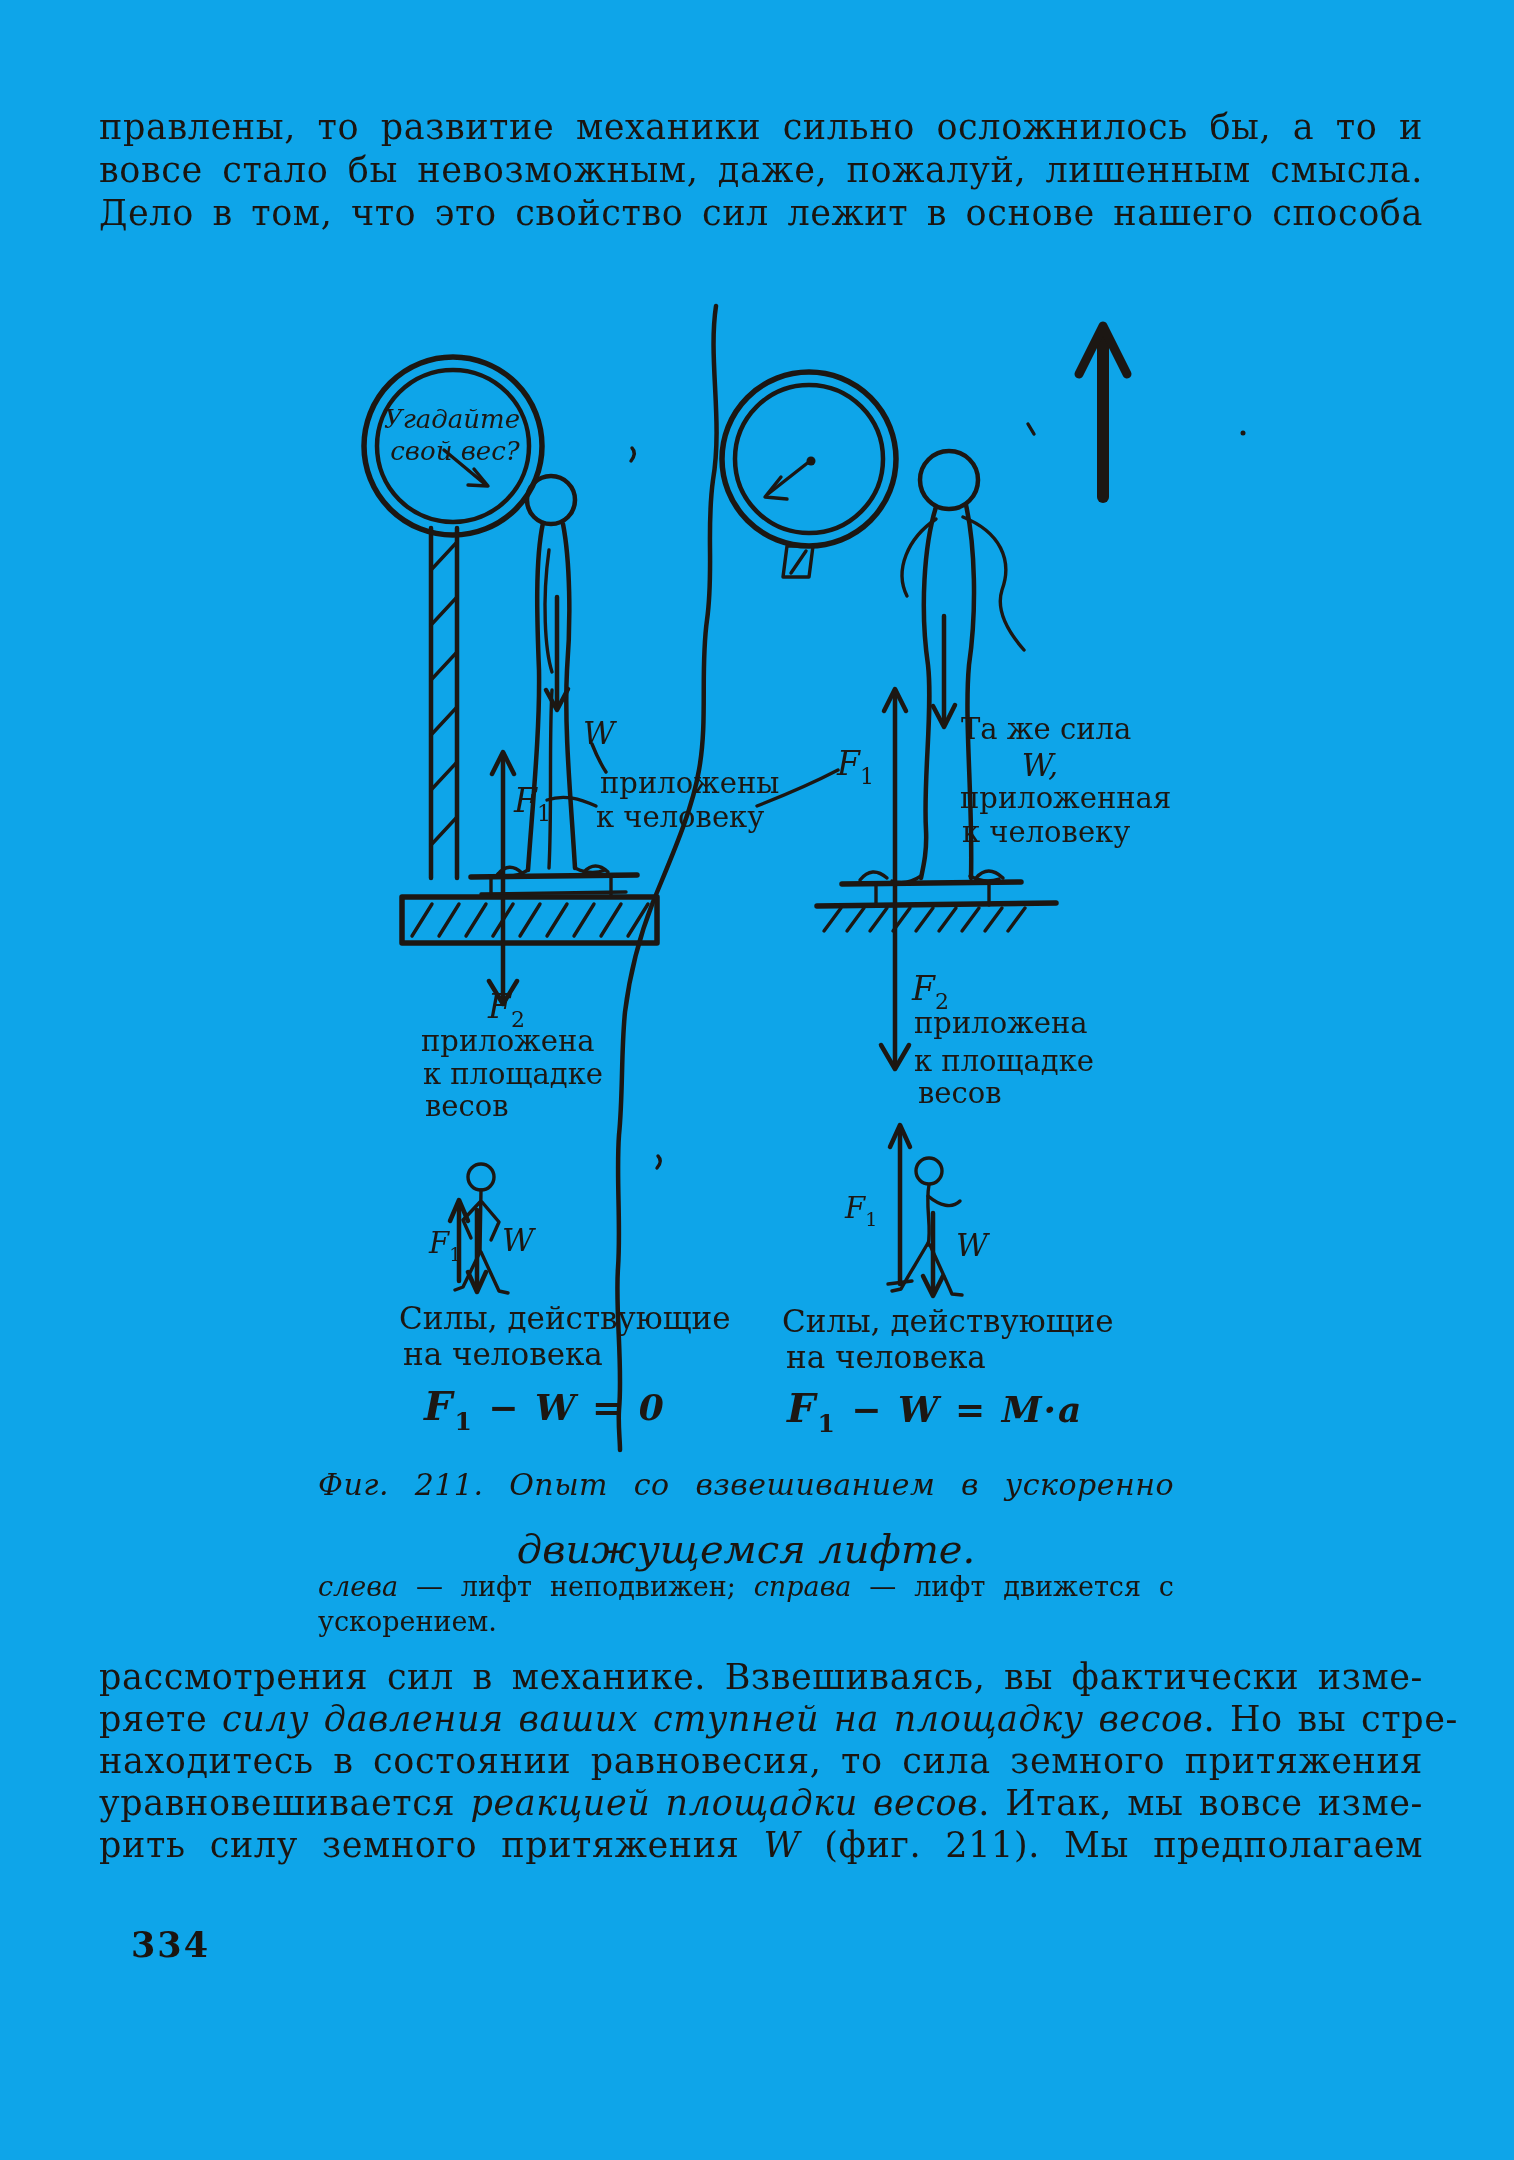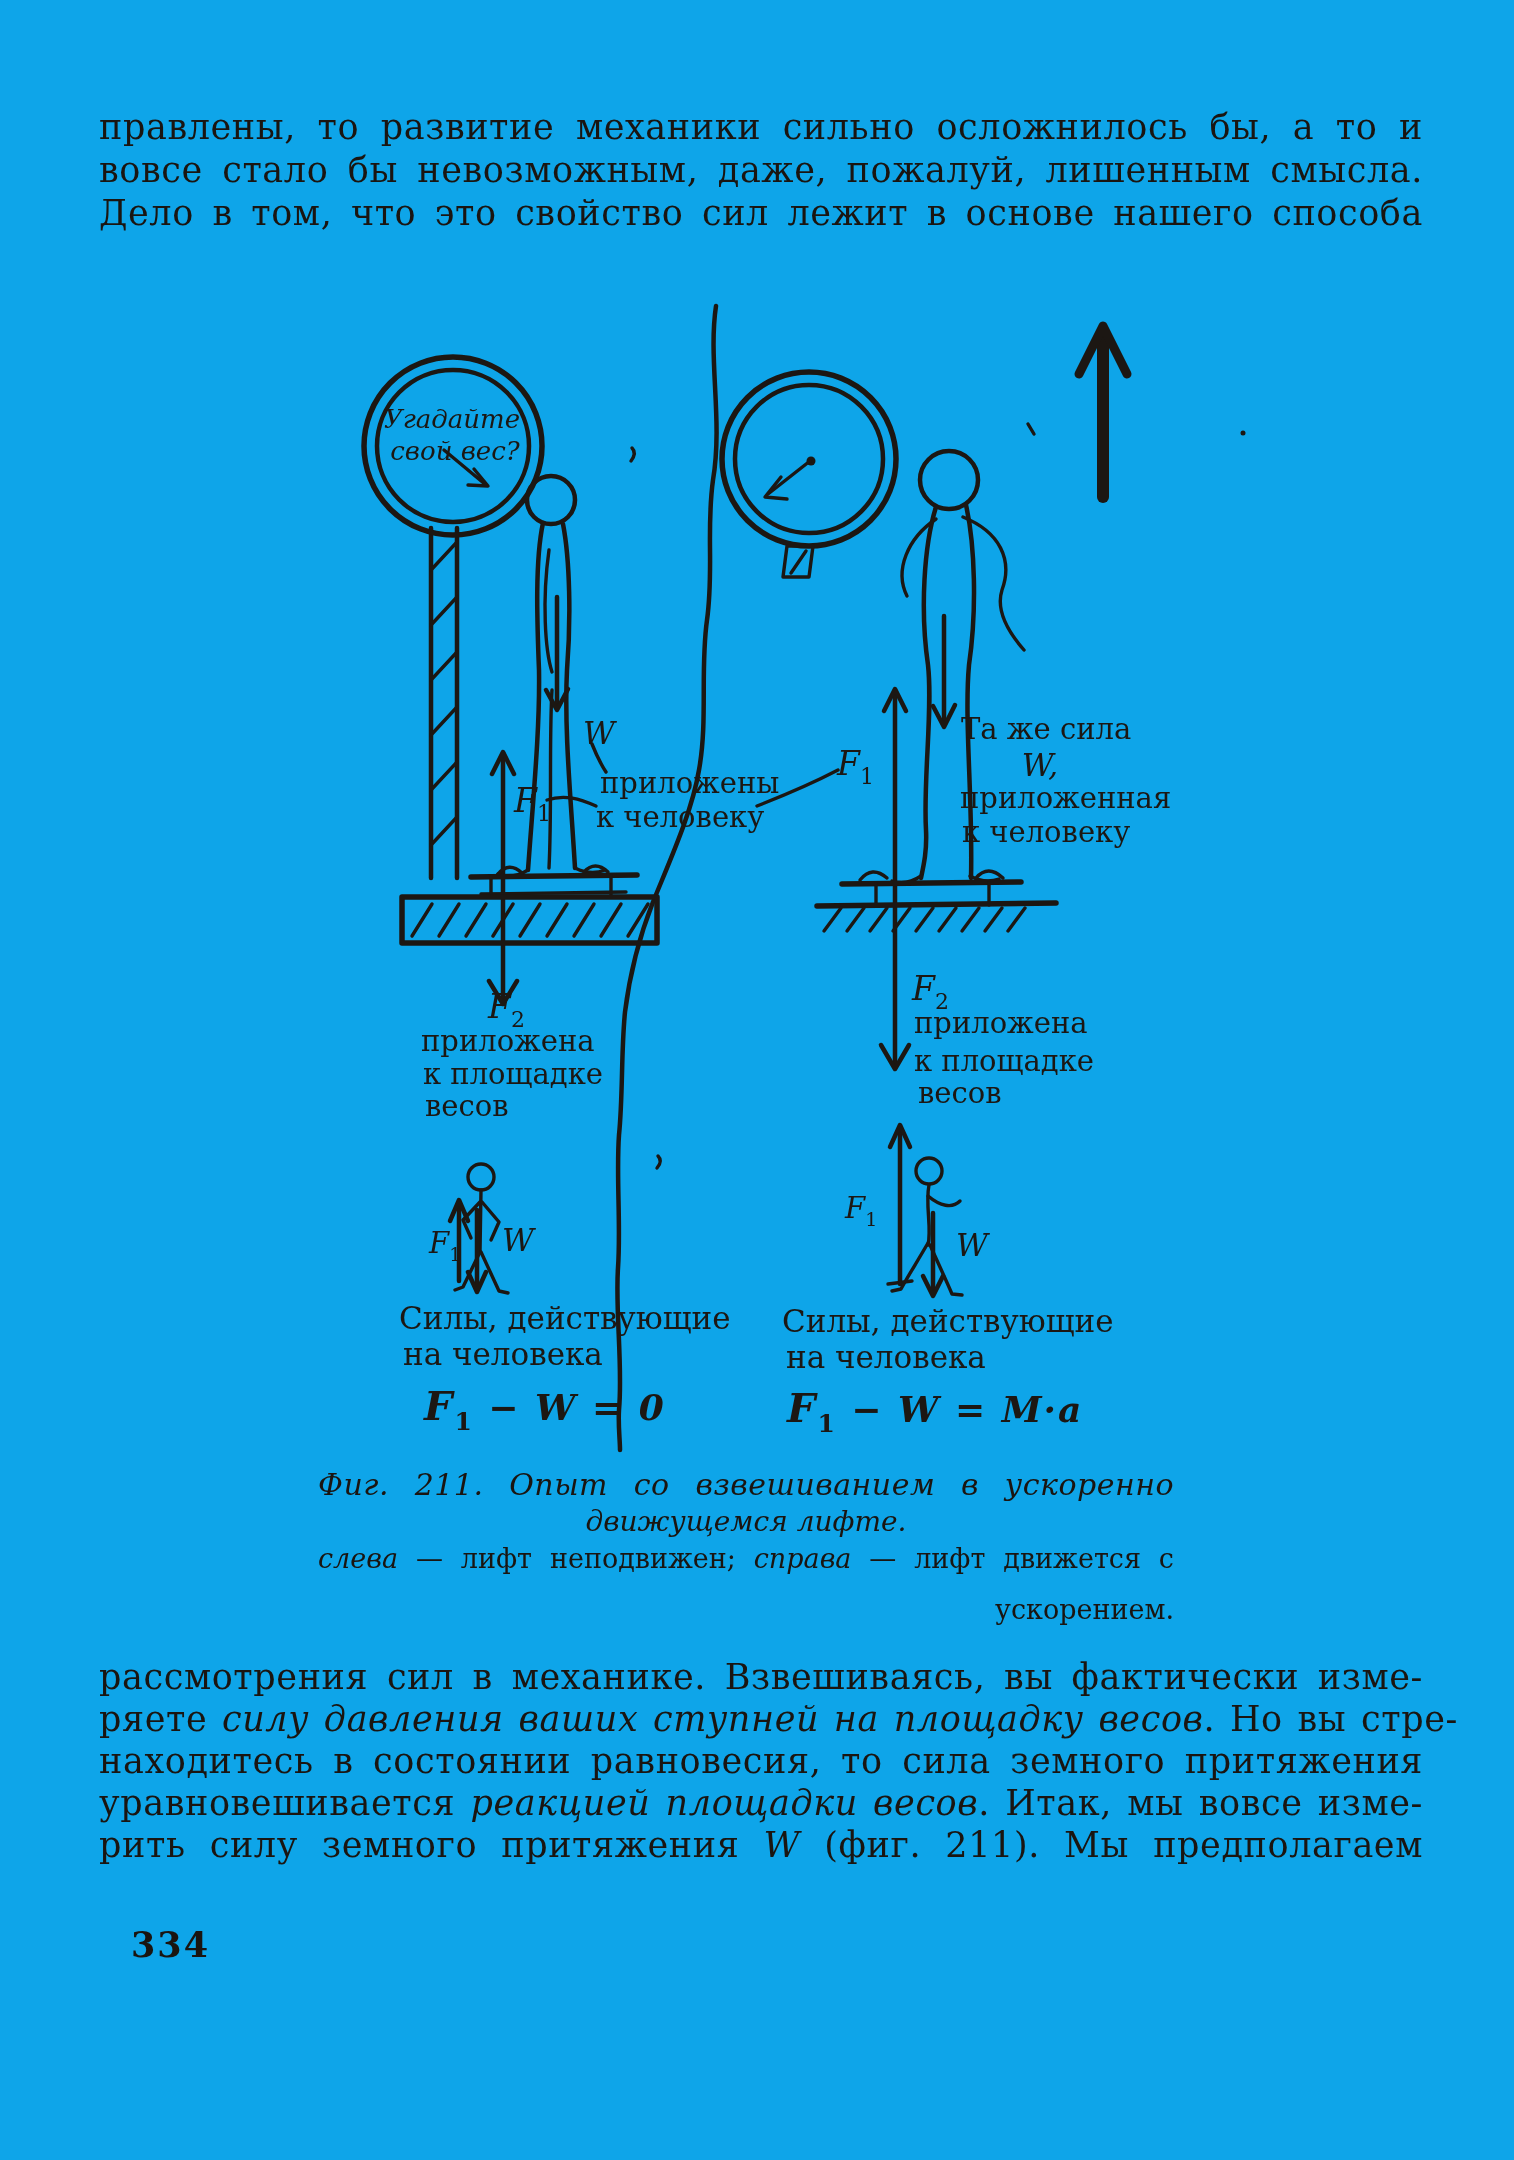--- a/index.html
+++ b/index.html
@@ -20,23 +20,23 @@
     word-spacing:3px;
     text-align:justify;
     text-align-last:justify;
     white-space:nowrap;
     color:#1a1511;
   }
   .tline .it{font-style:italic;}
   
   .caption{position:absolute;left:318px;top:1466px;width:856px;}
   .cap1{font-size:30px;font-style:italic;line-height:37px;text-align:justify;text-align-last:justify;letter-spacing:0.5px;}
-  .cap2{font-size:28px;font-style:italic;line-height:37px;text-align:center;}
+  .cap2{font-size:40px;font-style:italic;line-height:37px;text-align:center;margin-top:28px;}
   .sub1{font-size:27px;line-height:37px;text-align:justify;text-align-last:justify;}
-  .sub2{font-size:27px;line-height:33px;text-align:right;margin-top:16px;}
+  .sub2{font-size:27px;line-height:33px;text-align:left;}
   .sub1 .it{font-style:italic;}
   .pageno{position:absolute;left:131px;top:1924px;font-size:35px;font-weight:700;letter-spacing:2px;}
   
   svg{position:absolute;left:0;top:0;}
   .stroke{fill:none;stroke:#1c1713;stroke-width:4.5;stroke-linecap:round;stroke-linejoin:round;}
   .thin{stroke-width:3.4;}
   .thick{stroke-width:5.5;}
   .fill{fill:#1c1713;stroke:none;}
   text{fill:#1c1713;font-family:"DejaVu Serif","Liberation Serif",serif;}
   .ft{font-size:29px;}

